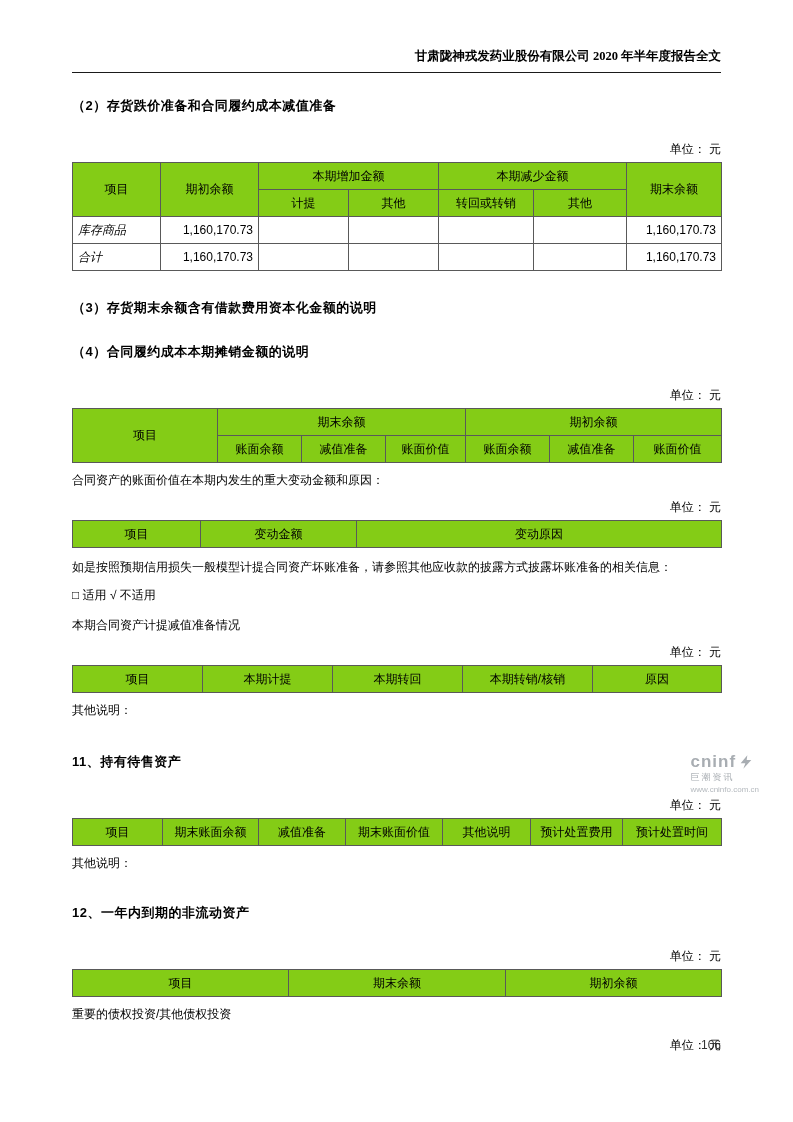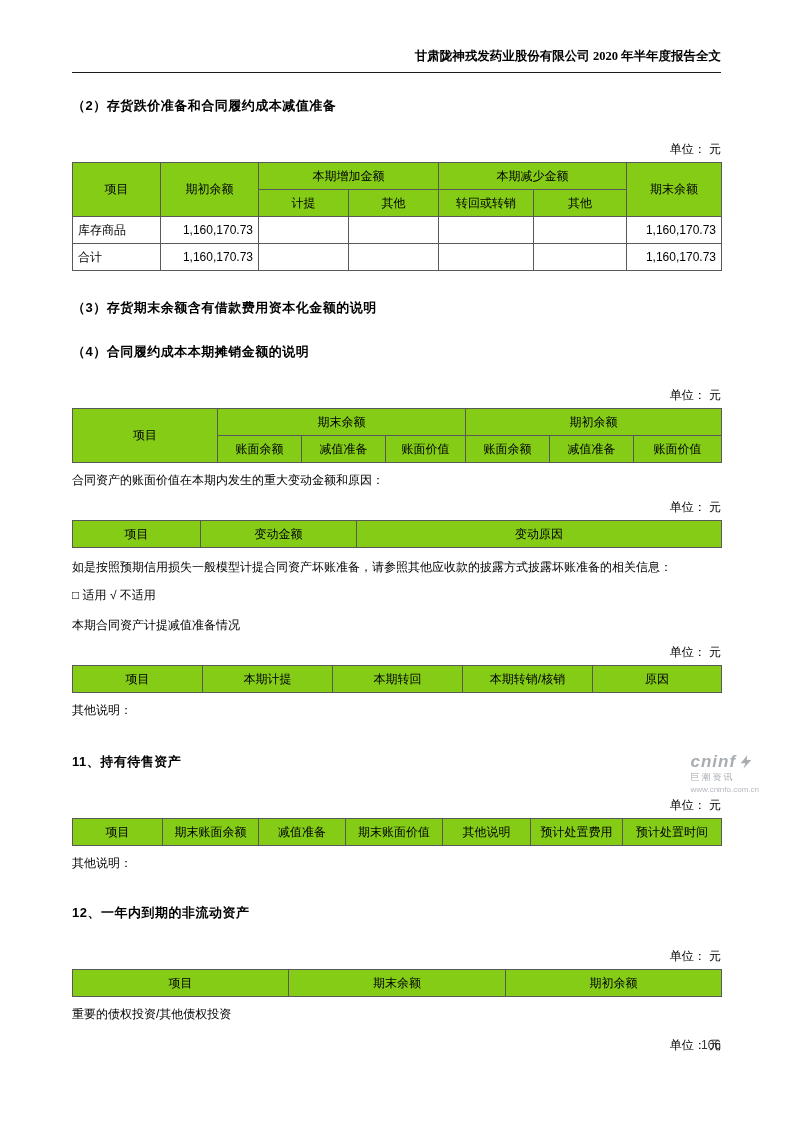--- a/index.html
+++ b/index.html
@@ -30,31 +30,31 @@
   table.tbl {
     border-collapse:collapse; table-layout:fixed; width:649px;
     font-size:12px;
   }
   table.tbl th, table.tbl td {
     border:1px solid #595959; height:27px; padding:2px 5px;
     text-align:center; vertical-align:middle; font-weight:normal;
     overflow:hidden; white-space:nowrap;
   }
   table.tbl th { background:#84cc16; }
-  table.tbl td.left { text-align:left; }
+  table.tbl td.left { text-align:left;font-style:italic; }
   table.tbl td.num  { text-align:right; }
 
   .page-number {
     position:absolute; top:1038px; right:72px; font-size:12px; color:#333;
   }
 
   .cninfo { position:absolute; right:34px; bottom:16px; color:#a8adb2; }
   .cninfo-top { display:flex; align-items:center; gap:2px; justify-content:flex-start; }
   .cninfo-text {
-    font-style:italic; font-weight:bold; font-size:17px;
+    font-weight:bold; font-size:17px;
     letter-spacing:1px; color:#a8adb2; line-height:1;
   }
   .cninfo-icon { display:inline-block; }
   .cninfo-sub { font-size:9px; letter-spacing:2px; margin-top:1px; }
   .cninfo-url { font-size:8px; color:#b4b9be; margin-top:1px; }
 </style>
 </head>
 <body>
 
 <div class="page">

